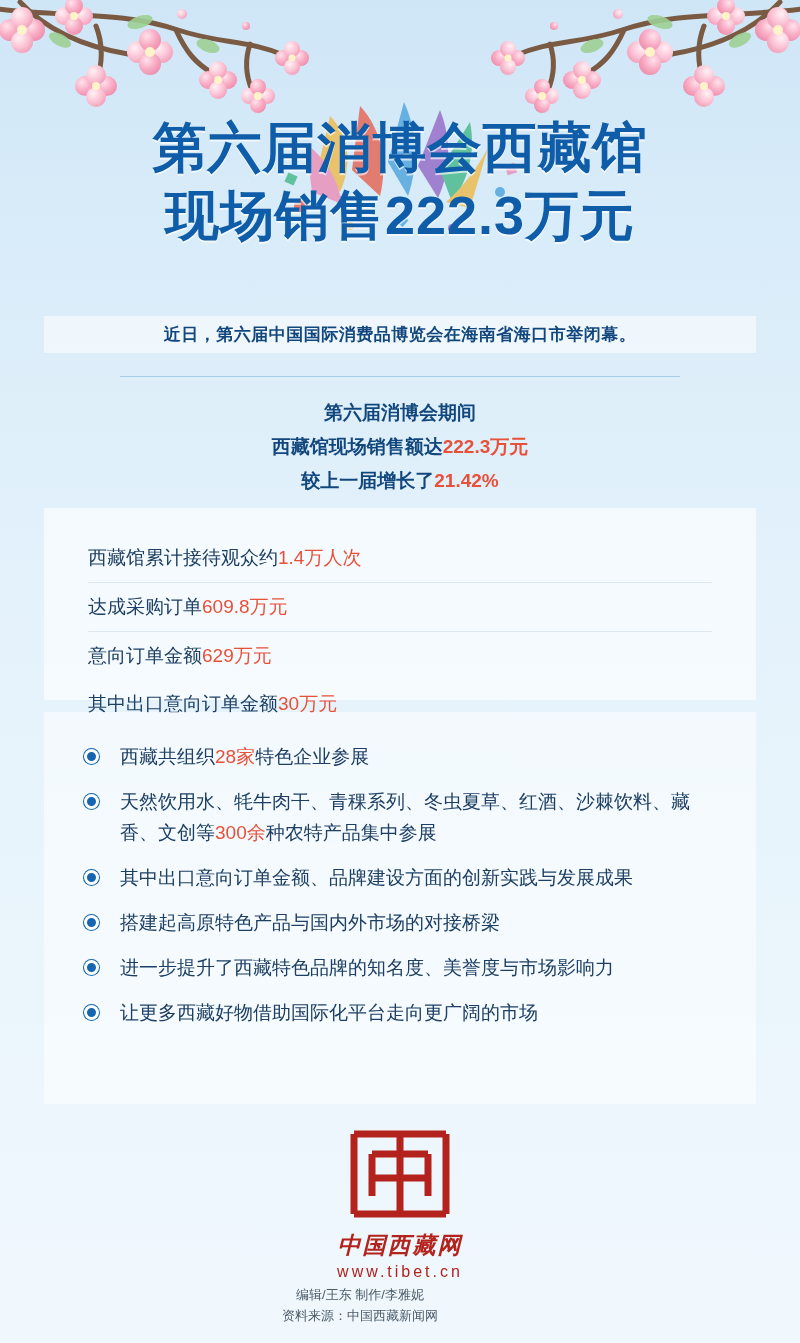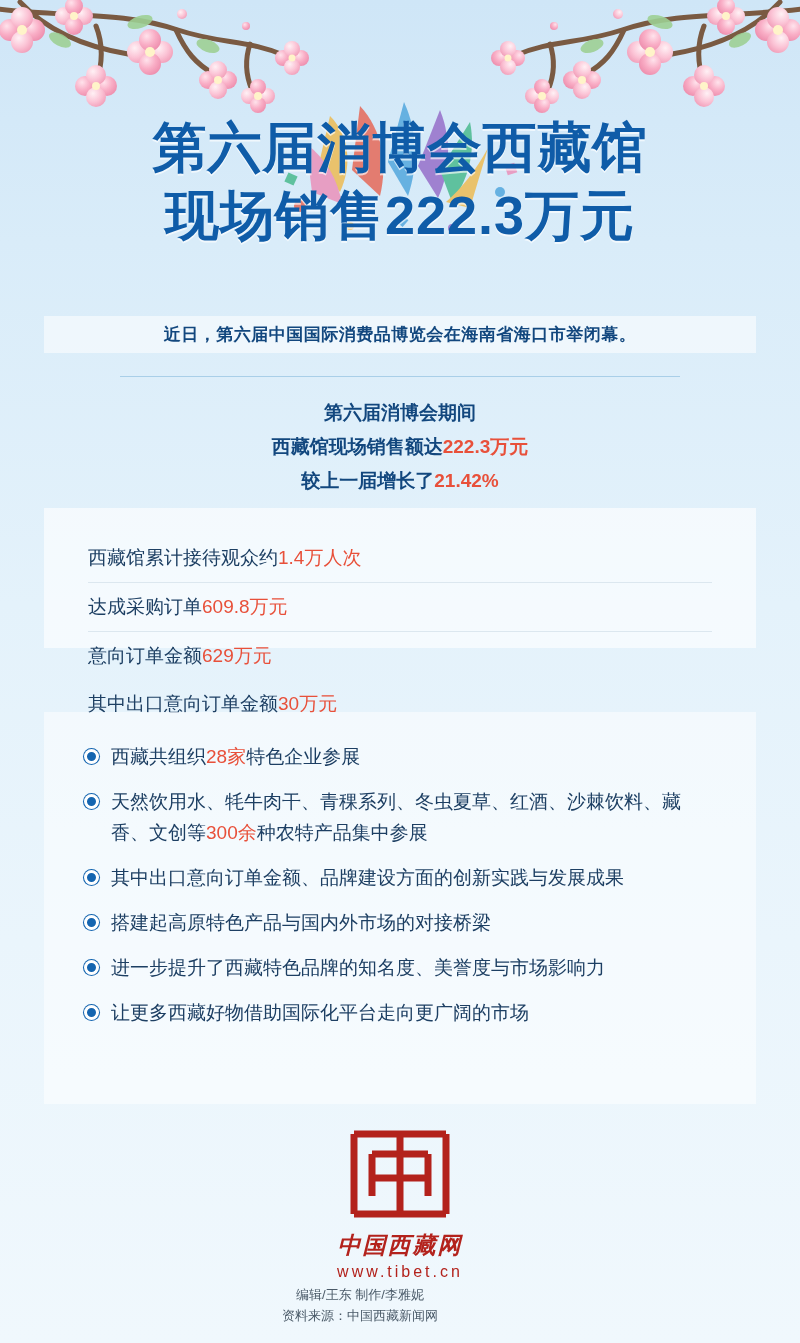--- a/index.html
+++ b/index.html
@@ -105,21 +105,21 @@
   
   .card {
     position: absolute;
     left: 44px;
     width: 712px;
     background: rgba(255,255,255,.62);
     z-index: 3;
   }
   .card-stats {
     top: 508px;
-    height: 140px;
+    height: 192px;
     padding: 26px 0 0 0;
     box-sizing: border-box;
   }
   .stat-row {
     margin: 0 44px;
     font-size: 19px;
     line-height: 48px;
     color: #1d3f63;
     border-bottom: 1px solid #dce7ef;
     white-space: nowrap;
@@ -137,20 +137,21 @@
     height: 392px;
     padding: 22px 0 0 0;
     box-sizing: border-box;
     background: rgba(255,255,255,.5);
   }
   .bullet {
     display: flex;
     align-items: flex-start;
     margin: 0 40px 0 40px;
     padding: 7px 0;
+    gap: 9px;
   }
   .dot {
     flex: 0 0 auto;
     width: 15px;
     height: 15px;
     border-radius: 50%;
     background: #1565b0;
     box-shadow: inset 0 0 0 3px #ffffff, 0 0 0 1px #1565b0;
     margin: 8px 12px 0 0;
   }

